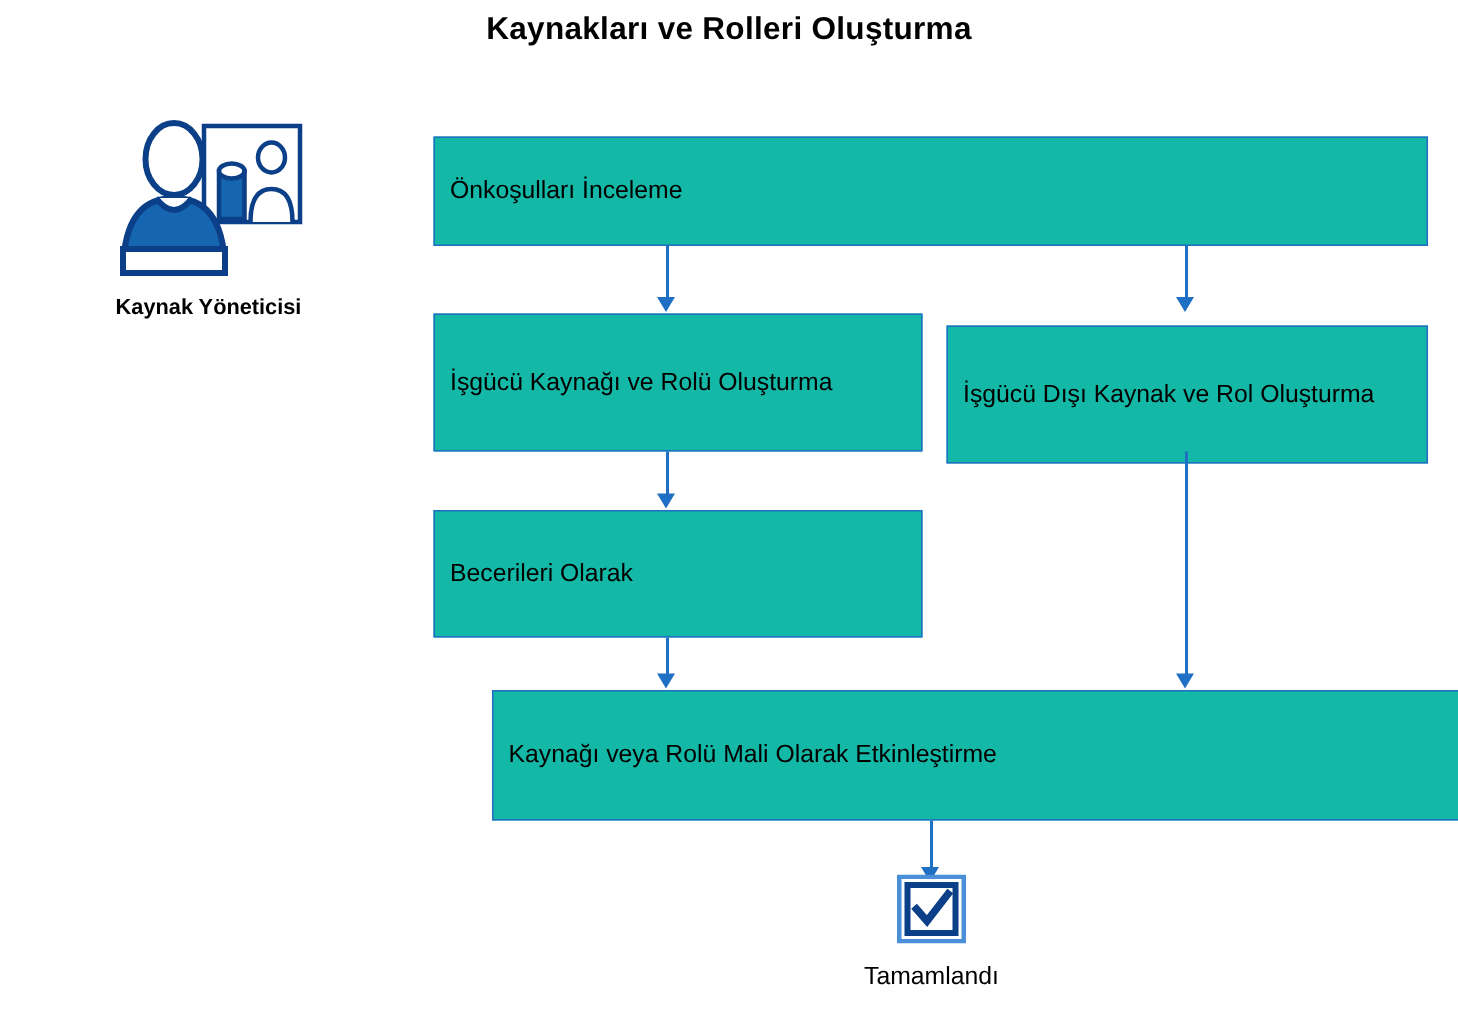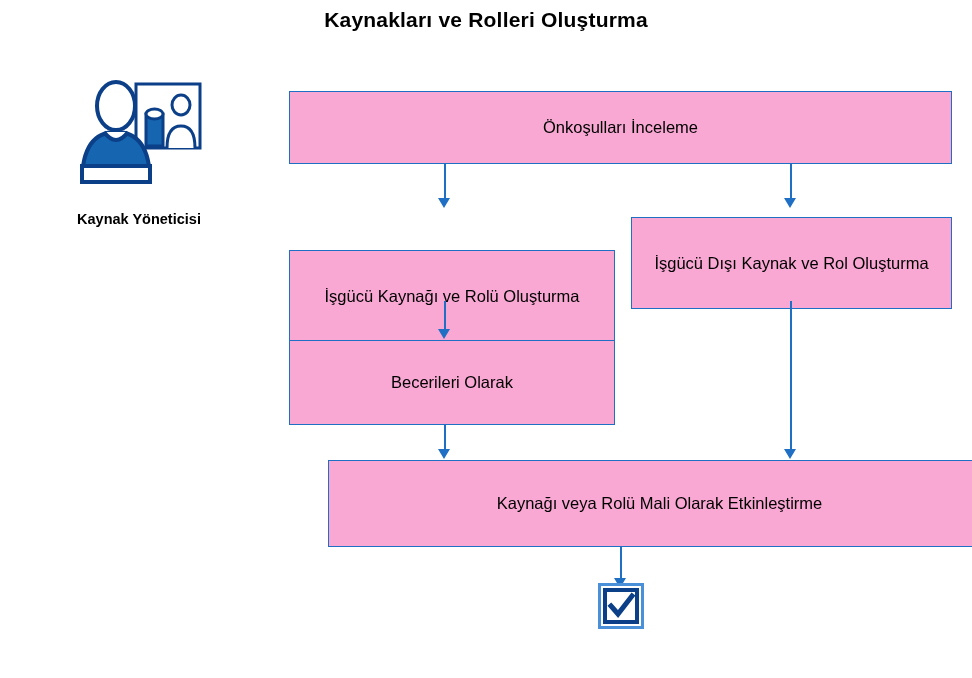--- a/index.html
+++ b/index.html
@@ -40,44 +40,44 @@
     top: 78px;
     width: 190px;
   }
   .actor-icon {
     position: relative;
     width: 150px;
     height: 115px;
     margin: 0 auto;
   }
   .actor-caption {
-    margin-top: 18px;
+    margin-top: 4px;
     text-align: center;
     font-size: 14.5px;
     font-weight: bold;
   }
 
   
   .box {
     position: absolute;
     box-sizing: border-box;
     border: 1.6px solid #1f6fc4;
-    background: #f9a8d4;
+    background: #14b8a6;
     display: flex;
     align-items: center;
-    justify-content: center;
+    justify-content: flex-start;
     text-align: center;
     font-size: 16.5px;
     line-height: 1.35;
     padding: 4px 10px;
     color: #000;
   }
 
   .box-prereq   { left: 289px; top: 91px;  width: 663px; height: 73px; }
-  .box-labor    { left: 289px; top: 209px; width: 326px; height: 92px; margin-top: 41px; }
+  .box-labor    { left: 289px; top: 209px; width: 326px; height: 92px; }
   .box-nonlabor { left: 631px; top: 217px; width: 321px; height: 92px; }
   .box-skills   { left: 289px; top: 340px; width: 326px; height: 85px; }
   .box-finance  { left: 289px; top: 460px; width: 663px; height: 87px; margin-left: 39px; }
 
   
   .conn {
     position: absolute;
     background: #1f6fc4;
   }
   .vline { width: 2px; }
@@ -190,14 +190,15 @@
   <div class="conn vline c6-line"></div>
   <div class="arrowhead c6-head"></div>
 
   <div class="end-node">
     <svg viewBox="0 0 46 46" width="46" height="46" aria-hidden="true">
       <rect x="1.5" y="1.5" width="43" height="43" fill="#ffffff" stroke="#4a90d9" stroke-width="3"></rect>
       <rect x="7" y="7" width="32" height="32" fill="#ffffff" stroke="#0b3f87" stroke-width="4"></rect>
       <path d="M13 23 l7 8 l14 -18" fill="none" stroke="#0b3f87" stroke-width="5" stroke-linecap="square"></path>
     </svg>
   </div>
+  <div class="end-caption">Tamamlandı</div>
 
 </div>
 
 </body></html>

